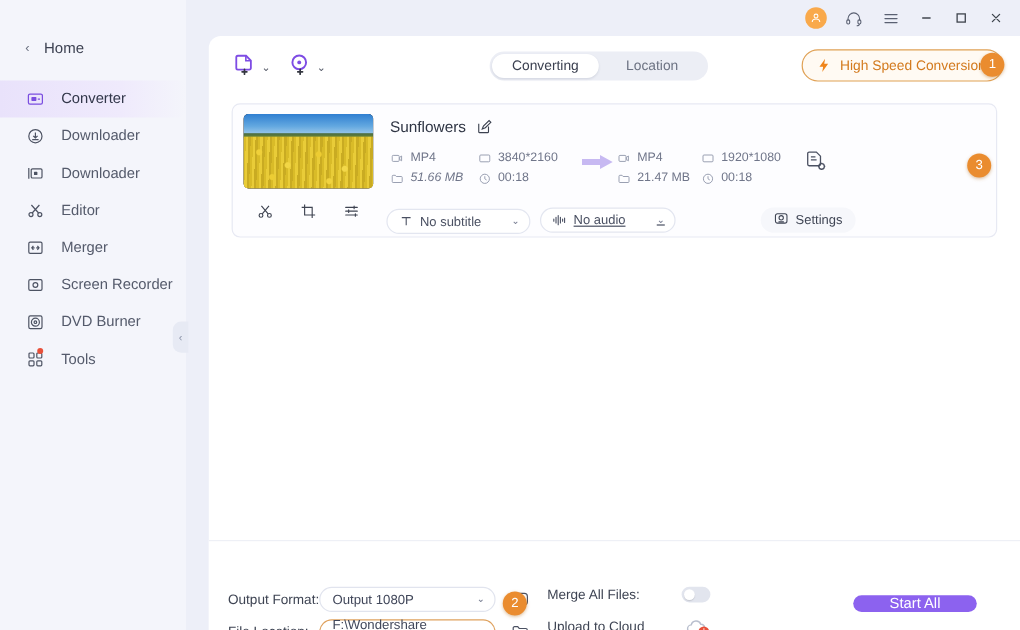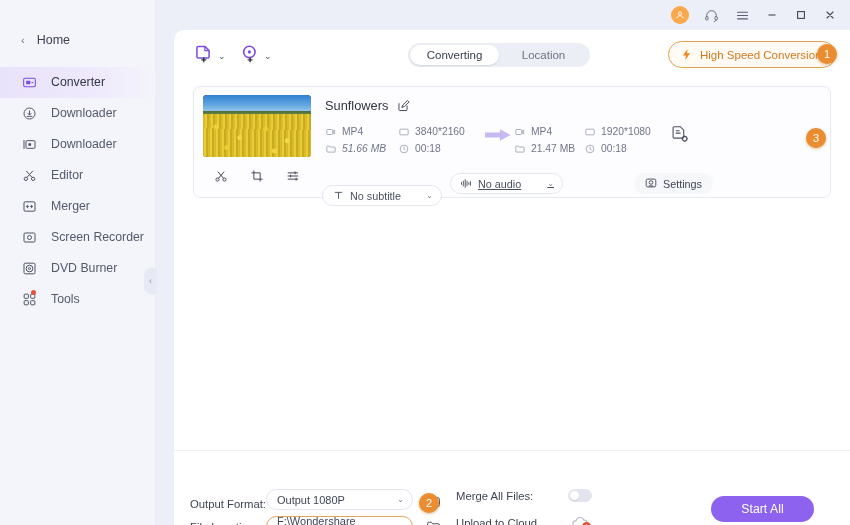--- a/index.html
+++ b/index.html
@@ -210,38 +210,38 @@
     position: absolute; left: 0; top: 82px; width: 638px; height: 30px;
   }
   .dropdown {
     position: absolute; height: 21px;
     background: #ffffff; border: 1px solid #e3e6f0; border-radius: 11px;
     display: flex; align-items: center; gap: 6px;
     padding: 0 8px 0 9px; font-size: 10.8px; color: #4a5062;
   }
   .dropdown .dd-ico { width: 12px; height: 12px; display:flex; align-items:center; justify-content:center; color:#4a5062;}
   .dropdown .dd-caret { margin-left: auto; font-size: 8px; color: #7b8195; }
-  #dd-subtitle { left: 128px; top: 16px; width: 120px; }
+  #dd-subtitle { left: 128px; top: 5px; width: 120px; }
   #dd-audio { left: 256px; top: 4px; width: 113px; text-decoration: underline; }
 
   .settings-btn {
     position: absolute; left: 440px; top: 4px;
     height: 21px; padding: 0 11px;
     background: #f6f7fb; border-radius: 11px;
     display: flex; align-items: center; gap: 6px;
     font-size: 10.8px; color: #3f4554;
   }
 
   
   .bottom {
     position: absolute; left: 0; top: 420px; width: 676px; height: 75px;
     border-top: 1px solid #eef0f6; background: #ffffff;
   }
   .brow { position: absolute; display: flex; align-items: center; font-size: 11.3px; color: #3e4453; }
-  #row-format { left: 16px; top: 38px; align-items: flex-end; }
+  #row-format { left: 16px; top: 38px; }
   #row-location { left: 16px; top: 65px; }
   .brow .lab { width: 76px; color: #3e4453; }
   .select {
     position: relative; height: 21px; width: 147px;
     border: 1px solid #e1e4ee; border-radius: 11px; background: #fff;
     display: flex; align-items: center; padding: 0 8px 0 10px;
     font-size: 11px; color: #41475a;
   }
   .select .sel-caret { margin-left: auto; font-size: 8px; color: #7b8195; }
   .select.hl { border: 1px solid #dfa25f; }
@@ -263,21 +263,21 @@
   .cloud-ico .err {
     position: absolute; right: -2px; bottom: -1px;
     width: 9px; height: 9px; border-radius: 50%;
     background: #e8503a; color: #fff; font-size: 7px;
     display: flex; align-items: center; justify-content: center;
     line-height: 1;
   }
 
   .start-all {
     position: absolute; left: 537px; top: 45px;
-    width: 103px; height: 26px;
+    width: 103px; height: 14px;
     background: #8c62ef; border-radius: 15px;
     display: flex; align-items: center; justify-content: center;
     color: #fff; font-size: 12.3px;
   }
 </style>
 </head>
 <body>
 
 <div id="app">
 

